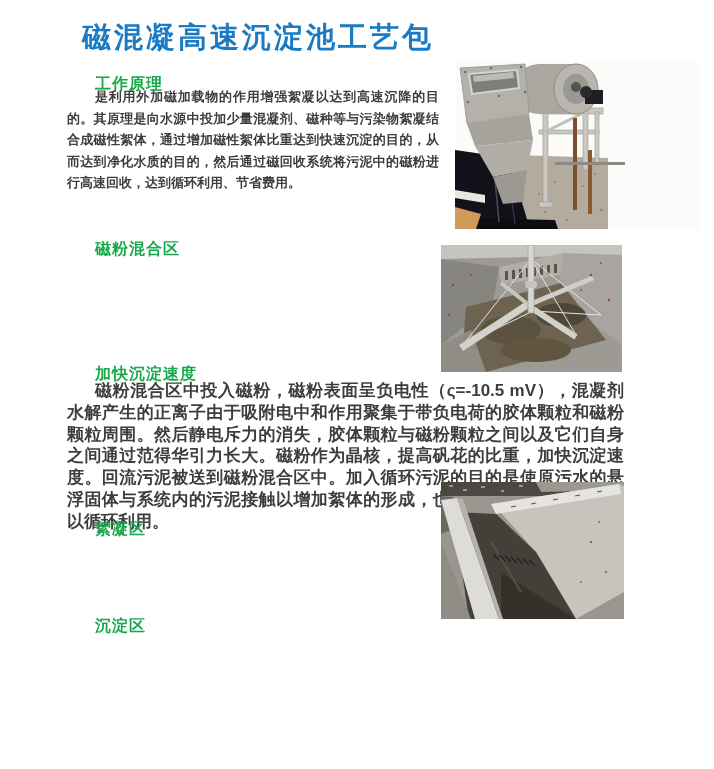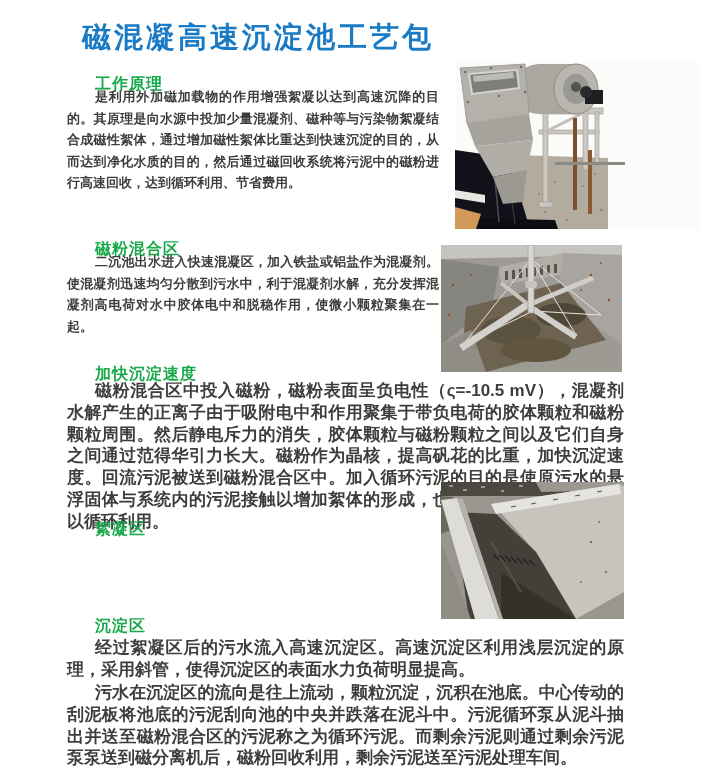--- a/index.html
+++ b/index.html
@@ -53,30 +53,27 @@
 <body>
 
 <div class="page">
 
   <h1 class="title">磁混凝高速沉淀池工艺包</h1>
 
   <h2 class="h s1">工作原理</h2>
   <p class="body narrow p1">是利用外加磁加载物的作用增强絮凝以达到高速沉降的目的。其原理是向水源中投加少量混凝剂、磁种等与污染物絮凝结合成磁性絮体，通过增加磁性絮体比重达到快速沉淀的目的，从而达到净化水质的目的，然后通过磁回收系统将污泥中的磁粉进行高速回收，达到循环利用、节省费用。</p>
 
   <h2 class="h s2">磁粉混合区</h2>
-  <p class="body narrow p2">二沉池出水进入快速混凝区，加入铁盐或铝盐作为混凝剂。使混凝剂迅速均匀分散到污水中，利于混凝剂水解，充分发挥混凝剂高电荷对水中胶体电中和脱稳作用，使微小颗粒聚集在一起。</p>
 
   <h2 class="h s3">加快沉淀速度</h2>
   <p class="body wide p3">磁粉混合区中投入磁粉，磁粉表面呈负电性（ς=-10.5 mV），混凝剂水解产生的正离子由于吸附电中和作用聚集于带负电荷的胶体颗粒和磁粉颗粒周围。然后静电斥力的消失，胶体颗粒与磁粉颗粒之间以及它们自身之间通过范得华引力长大。磁粉作为晶核，提高矾花的比重，加快沉淀速度。回流污泥被送到磁粉混合区中。加入循环污泥的目的是使原污水的悬浮固体与系统内的污泥接触以增加絮体的形成，也使回流污泥内的磁粉得以循环利用。</p>
 
   <h2 class="h s4">絮凝区</h2>
 
   <h2 class="h s5">沉淀区</h2>
-  <p class="body wide p5a">经过絮凝区后的污水流入高速沉淀区。高速沉淀区利用浅层沉淀的原理，采用斜管，使得沉淀区的表面水力负荷明显提高。</p>
-  <p class="body wide p5b">污水在沉淀区的流向是往上流动，颗粒沉淀，沉积在池底。中心传动的刮泥板将池底的污泥刮向池的中央并跌落在泥斗中。污泥循环泵从泥斗抽出并送至磁粉混合区的污泥称之为循环污泥。而剩余污泥则通过剩余污泥泵泵送到磁分离机后，磁粉回收利用，剩余污泥送至污泥处理车间。</p>
 
   <figure class="photo photo1">
     <svg viewBox="0 0 245 167">
       <rect x="0" y="0" width="245" height="167" fill="#fbfbfa"></rect>
 
       <polygon points="28,92 153,96 153,167 75,167 58,110" fill="#b2ab9e"></polygon>
       <g fill="#948c7c">
         <circle cx="100" cy="120" r="1.2"></circle>
           <circle cx="120" cy="135" r="1.4"></circle>
           <circle cx="140" cy="112" r="1.1"></circle>

